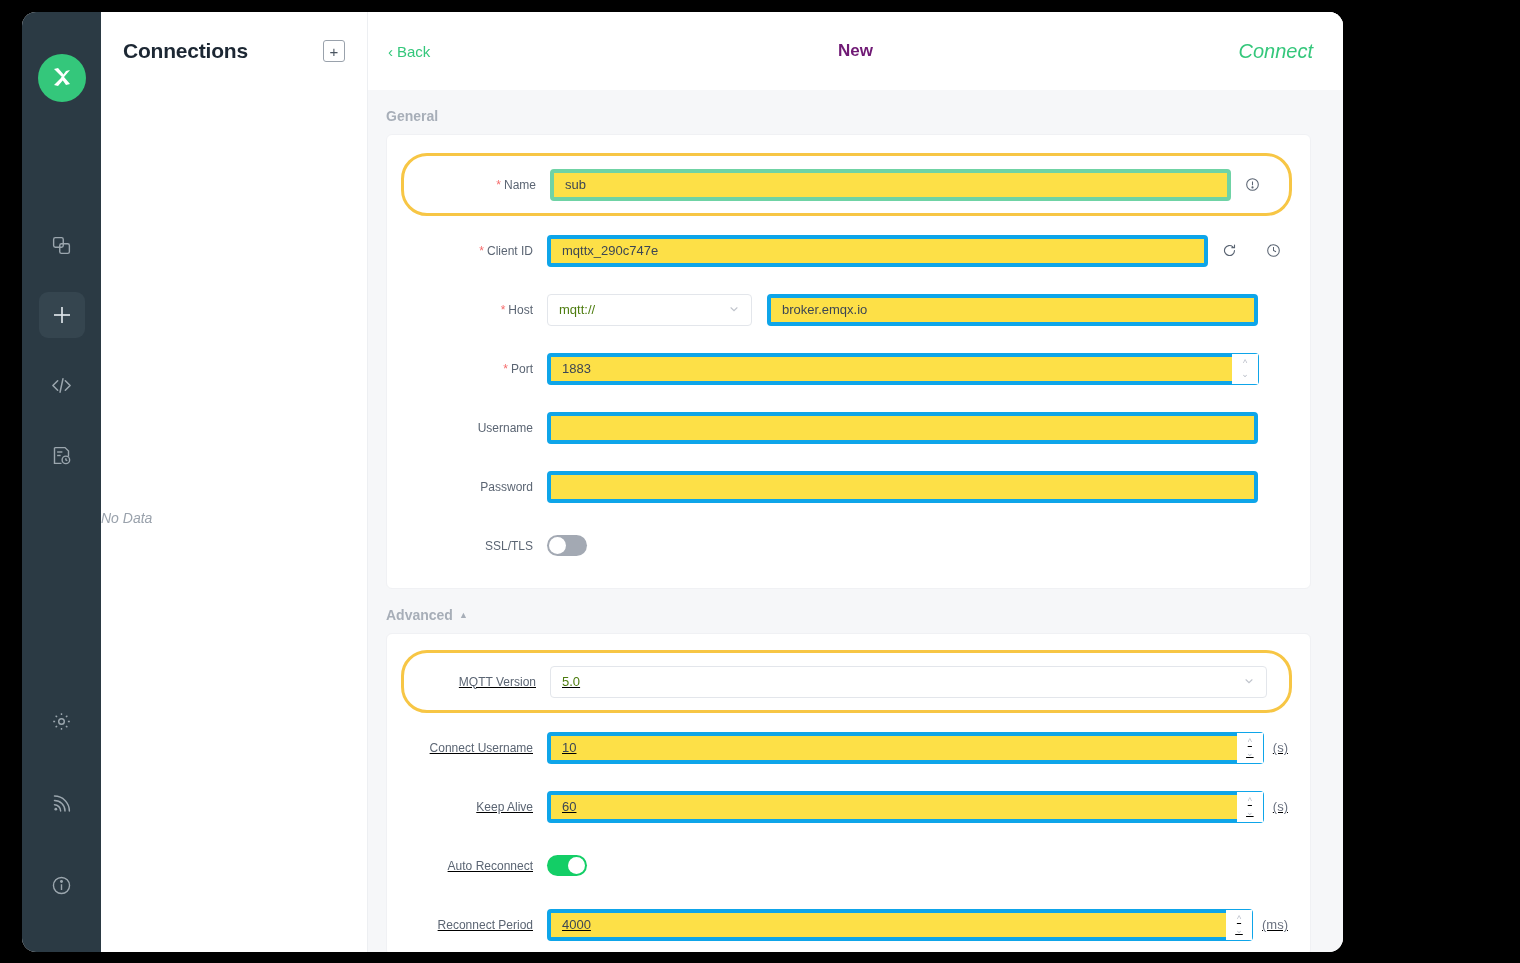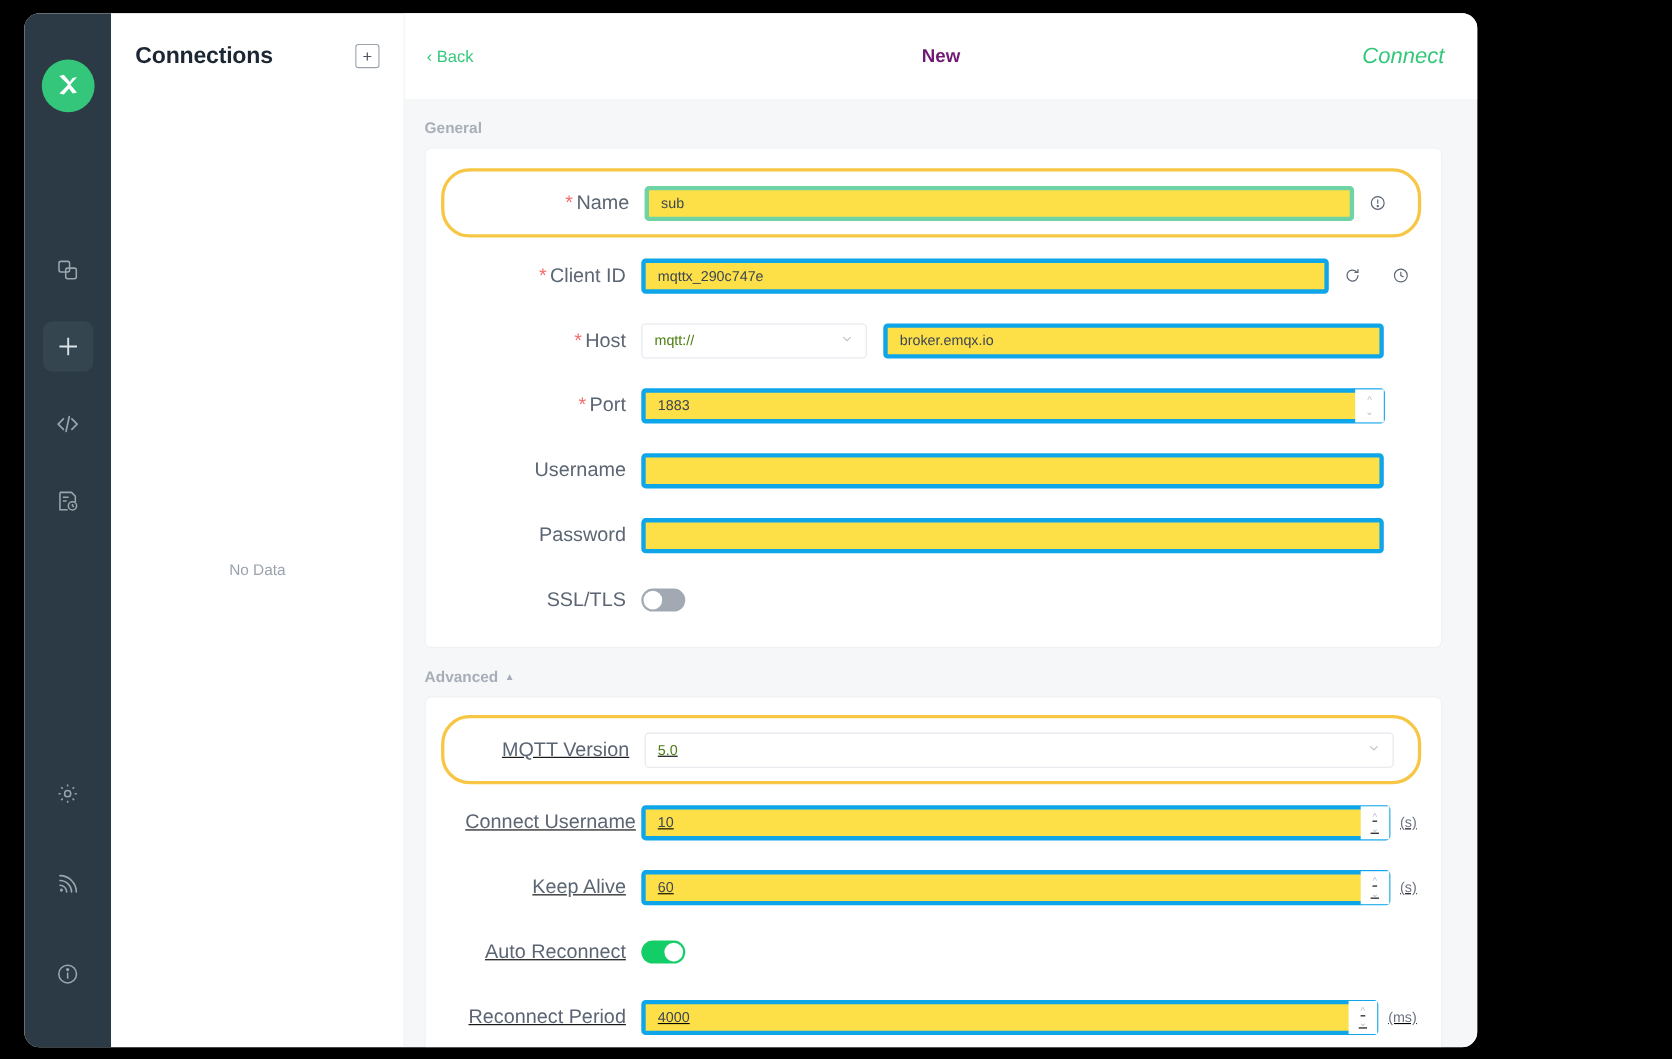--- a/index.html
+++ b/index.html
@@ -55,21 +55,21 @@
     display: flex; align-items: center; justify-content: space-between;
     padding: 0 22px 0 22px;
   }
   .conn-title { font-size: 21px; font-weight: bold; color: #1C2733; letter-spacing: -0.2px; }
   .add-btn {
     width: 22px; height: 22px;
     border: 1px solid #9AA2AC; border-radius: 3px;
     display: flex; align-items: center; justify-content: center;
     color: #4A5561; font-size: 15px; line-height: 1;
   }
-  .conn-body { flex: 1; display: flex; align-items: flex-start; justify-content: center; }
+  .conn-body { flex: 1; display: flex; align-items: flex-start; justify-content: flex-start; font-style: italic; }
   .no-data { margin-top: 420px; font-size: 14px; color: #9AA2AC; }
 
   
   .main { flex: 1; display: flex; flex-direction: column; min-width: 0; background: #F6F7F9; }
   .topbar {
     height: 78px; flex: 0 0 78px;
     background: #ffffff;
     display: flex; align-items: center; justify-content: space-between;
     padding: 0 30px 0 20px;
     position: relative;
@@ -103,21 +103,21 @@
   
   .row {
     display: flex; align-items: center;
     min-height: 45px;
     padding: 0 22px 0 0;
     margin-bottom: 0;
   }
   .lbl {
     width: 160px; flex: 0 0 160px;
     text-align: right; padding-right: 14px;
-    font-size: 18px; color: #5B6573; white-space: nowrap; margin-left: 36px;
+    font-size: 12px; color: #5B6573; white-space: nowrap;
   }
   .req { color: #F56C6C; margin-right: 3px; }
   .field { flex: 1; display: flex; align-items: center; gap: 0; min-width: 0; }
   .input {
     flex: 1; min-width: 0;
     height: 32px;
     border: 4px solid #0ea5e9; border-radius: 4px;
     background: #fde047;
     display: flex; align-items: center;
     padding: 0 11px;

